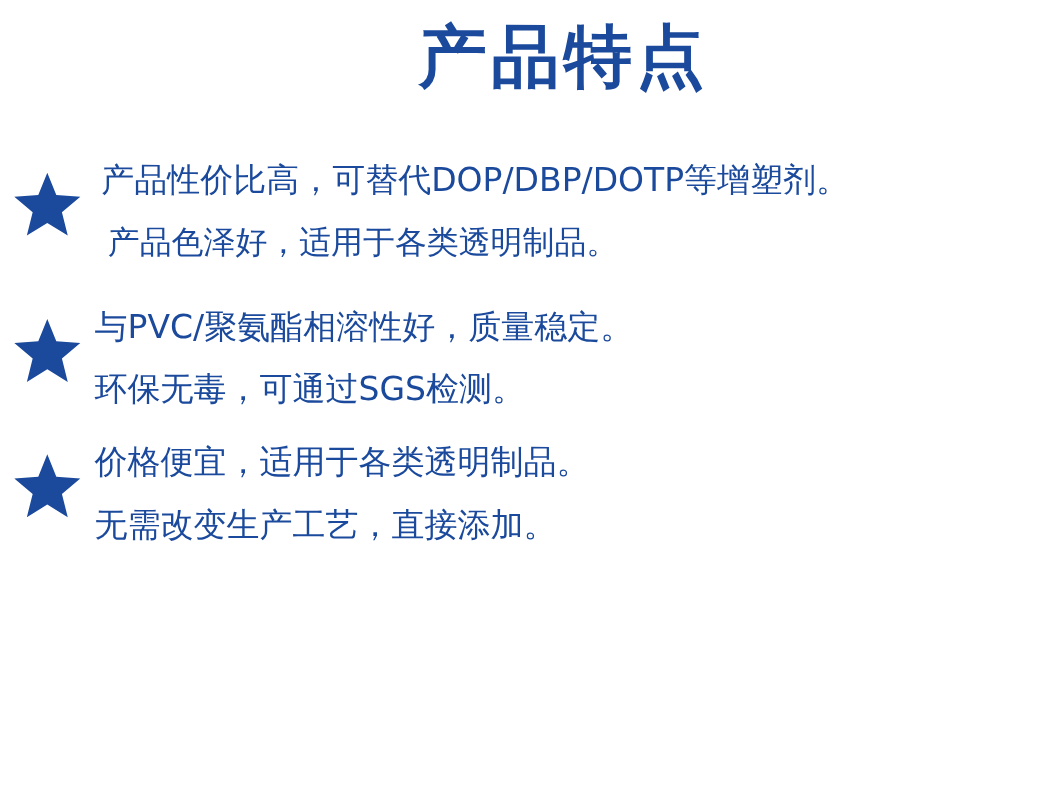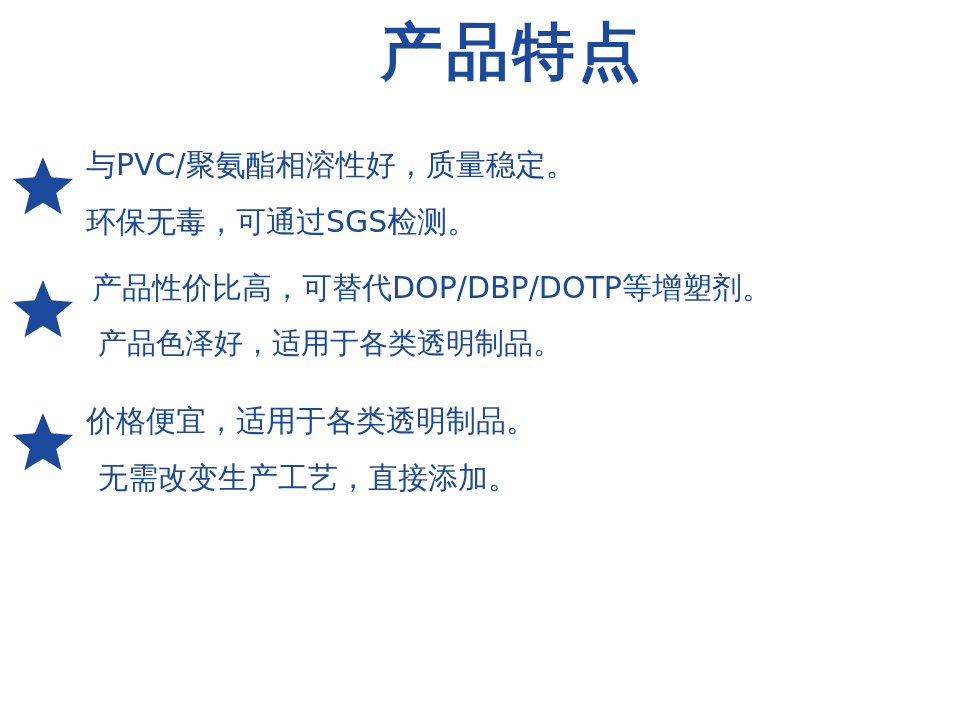--- a/index.html
+++ b/index.html
@@ -70,52 +70,52 @@
   }
   .line:last-child {
     margin-bottom: 0;
   }
   .g1 .line-0 { font-size: 30px; margin-bottom: 27px; }
   .g1 .line-1 { font-size: 30px; }
   .g2 { margin-bottom: 46px; }
   .g2 .line-0 { font-size: 30px; margin-left: 6px; margin-bottom: 26px; }
   .g2 .line-1 { font-size: 29px; margin-left: 12px; }
   .g3 .line-0 { font-size: 30px; margin-bottom: 27px; }
-  .g3 .line-1 { font-size: 30px; margin-left: 12px; }
+  .g3 .line-1 { font-size: 30px; }
 </style>
 </head>
 <body>
 
 <div class="slide">
 
   <div class="slide-title">产品特点</div>
 
   <div class="groups">
 
+    <div class="group g2">
+      <div class="star-wrap">
+        <svg width="62" height="60" viewBox="0 0 62 60" aria-hidden="true">
+          <polygon points="31,1 39.2,21.3 61,22.9 44.3,37 49.6,58.2 31,46.7 12.4,58.2 17.7,37 1,22.9 22.8,21.3" fill="#1b4a9c"></polygon>
+        </svg>
+      </div>
+      <div class="lines">
+        <div class="line line-0">产品性价比高，可替代DOP/DBP/DOTP等增塑剂。</div>
+        <div class="line line-1">产品色泽好，适用于各类透明制品。</div>
+      </div>
+    </div>
+
     <div class="group g1">
       <div class="star-wrap">
         <svg width="62" height="60" viewBox="0 0 62 60" aria-hidden="true">
           <polygon points="31,1 39.2,21.3 61,22.9 44.3,37 49.6,58.2 31,46.7 12.4,58.2 17.7,37 1,22.9 22.8,21.3" fill="#1b4a9c"></polygon>
         </svg>
       </div>
       <div class="lines">
         <div class="line line-0">与PVC/聚氨酯相溶性好，质量稳定。</div>
         <div class="line line-1">环保无毒，可通过SGS检测。</div>
-      </div>
-    </div>
-
-    <div class="group g2">
-      <div class="star-wrap">
-        <svg width="62" height="60" viewBox="0 0 62 60" aria-hidden="true">
-          <polygon points="31,1 39.2,21.3 61,22.9 44.3,37 49.6,58.2 31,46.7 12.4,58.2 17.7,37 1,22.9 22.8,21.3" fill="#1b4a9c"></polygon>
-        </svg>
-      </div>
-      <div class="lines">
-        <div class="line line-0">产品性价比高，可替代DOP/DBP/DOTP等增塑剂。</div>
-        <div class="line line-1">产品色泽好，适用于各类透明制品。</div>
       </div>
     </div>
 
     <div class="group g3">
       <div class="star-wrap">
         <svg width="62" height="60" viewBox="0 0 62 60" aria-hidden="true">
           <polygon points="31,1 39.2,21.3 61,22.9 44.3,37 49.6,58.2 31,46.7 12.4,58.2 17.7,37 1,22.9 22.8,21.3" fill="#1b4a9c"></polygon>
         </svg>
       </div>
       <div class="lines">

